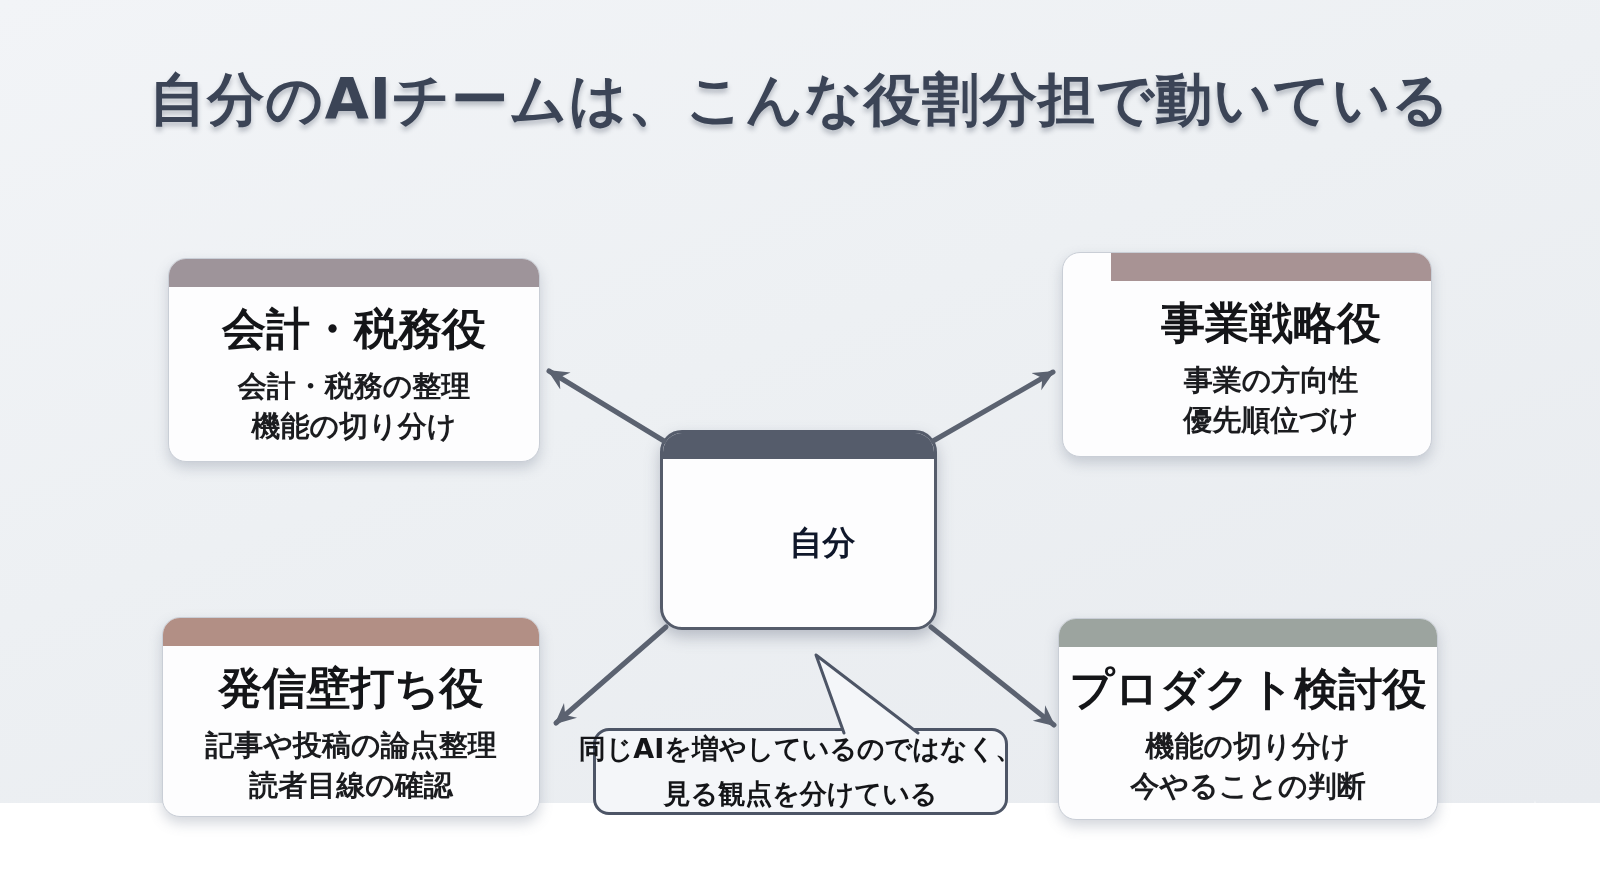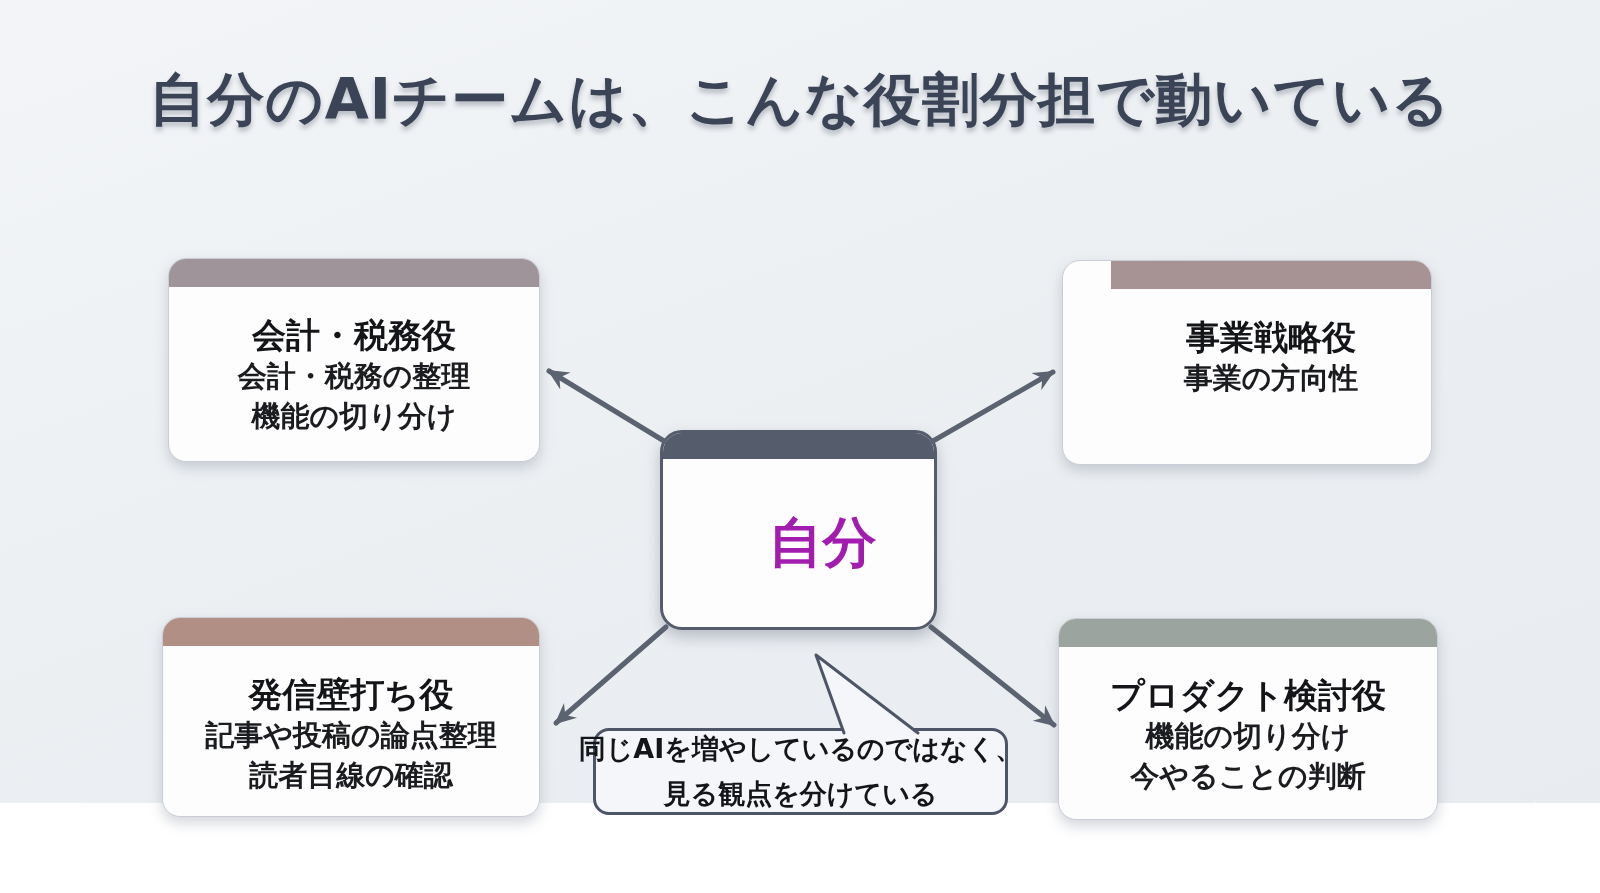--- a/index.html
+++ b/index.html
@@ -21,40 +21,40 @@
     white-space:nowrap;
   }
   .card {
     position:absolute; background:#fdfdfe;
     border:1px solid #c9ced6; border-radius:18px;
     box-shadow:0 6px 13px rgba(108,118,138,.30);
     overflow:hidden; display:flex; flex-direction:column; align-items:center;
   }
   .card-header { width:100%; height:28px; flex:none; }
   .card-title {
-    margin-top:28px; font-size:34px; font-weight:800; color:#141518;
+    margin-top:16px; font-size:44px; font-weight:800; color:#141518;
     line-height:1.2; white-space:nowrap;
   }
-  .card-body { text-align:center; }
+  .card-body { margin-top:10px; text-align:center; }
   .card-line {
     font-size:29px; font-weight:700; color:#1b1c1f; line-height:1.38;
     white-space:nowrap;
   }
   .card-tl { left:168px; top:258px; width:372px; height:204px; }
-  .card-tr { left:1062px; top:260px; width:370px; height:205px;padding-left:48px; }
+  .card-tr { left:1062px; top:252px; width:370px; height:205px;padding-left:48px; }
   .card-bl { left:162px; top:617px; width:378px; height:200px; }
   .card-br { left:1058px; top:618px; width:380px; height:202px; }
   .card-center {
     left:660px; top:430px; width:277px; height:200px;
     border:3px solid #59606e; border-radius:22px;
     box-shadow:0 7px 15px rgba(85,95,115,.35);
   }
   .card-center .card-header { height:26px; }
   .center-label-wrap { flex:1; display:flex; align-items:center; justify-content:center; width:100%; }
-  .center-label { font-size:54px; font-weight:800; color:#a21caf;margin-left:48px; }
+  .center-label { font-size:33px; font-weight:800; color:#0f172a;margin-left:48px; }
   .bubble {
     position:absolute; left:593px; top:728px; width:415px; height:87px;
     background:#f4f6f9; border:3px solid #4d5566; border-radius:16px;
     display:flex; flex-direction:column; justify-content:center; align-items:center;
     z-index:2;
   }
   .bubble-line {
     font-size:27px; font-weight:800; color:#141518; line-height:36px;
     white-space:nowrap;
   }
@@ -78,20 +78,21 @@
       <div class="card-line">会計・税務の整理</div>
       <div class="card-line">機能の切り分け</div>
     </div>
   </div>
 
   <div class="card card-tr">
     <div class="card-header" style="background-color: rgb(168, 147, 148);"></div>
     <div class="card-title">事業戦略役</div>
     <div class="card-body">
       <div class="card-line">事業の方向性</div>
+      <div class="card-line">優先順位づけ</div>
     </div>
   </div>
 
   <div class="card card-bl">
     <div class="card-header" style="background-color: rgb(178, 143, 133);"></div>
     <div class="card-title">発信壁打ち役</div>
     <div class="card-body">
       <div class="card-line">記事や投稿の論点整理</div>
       <div class="card-line">読者目線の確認</div>
     </div>

